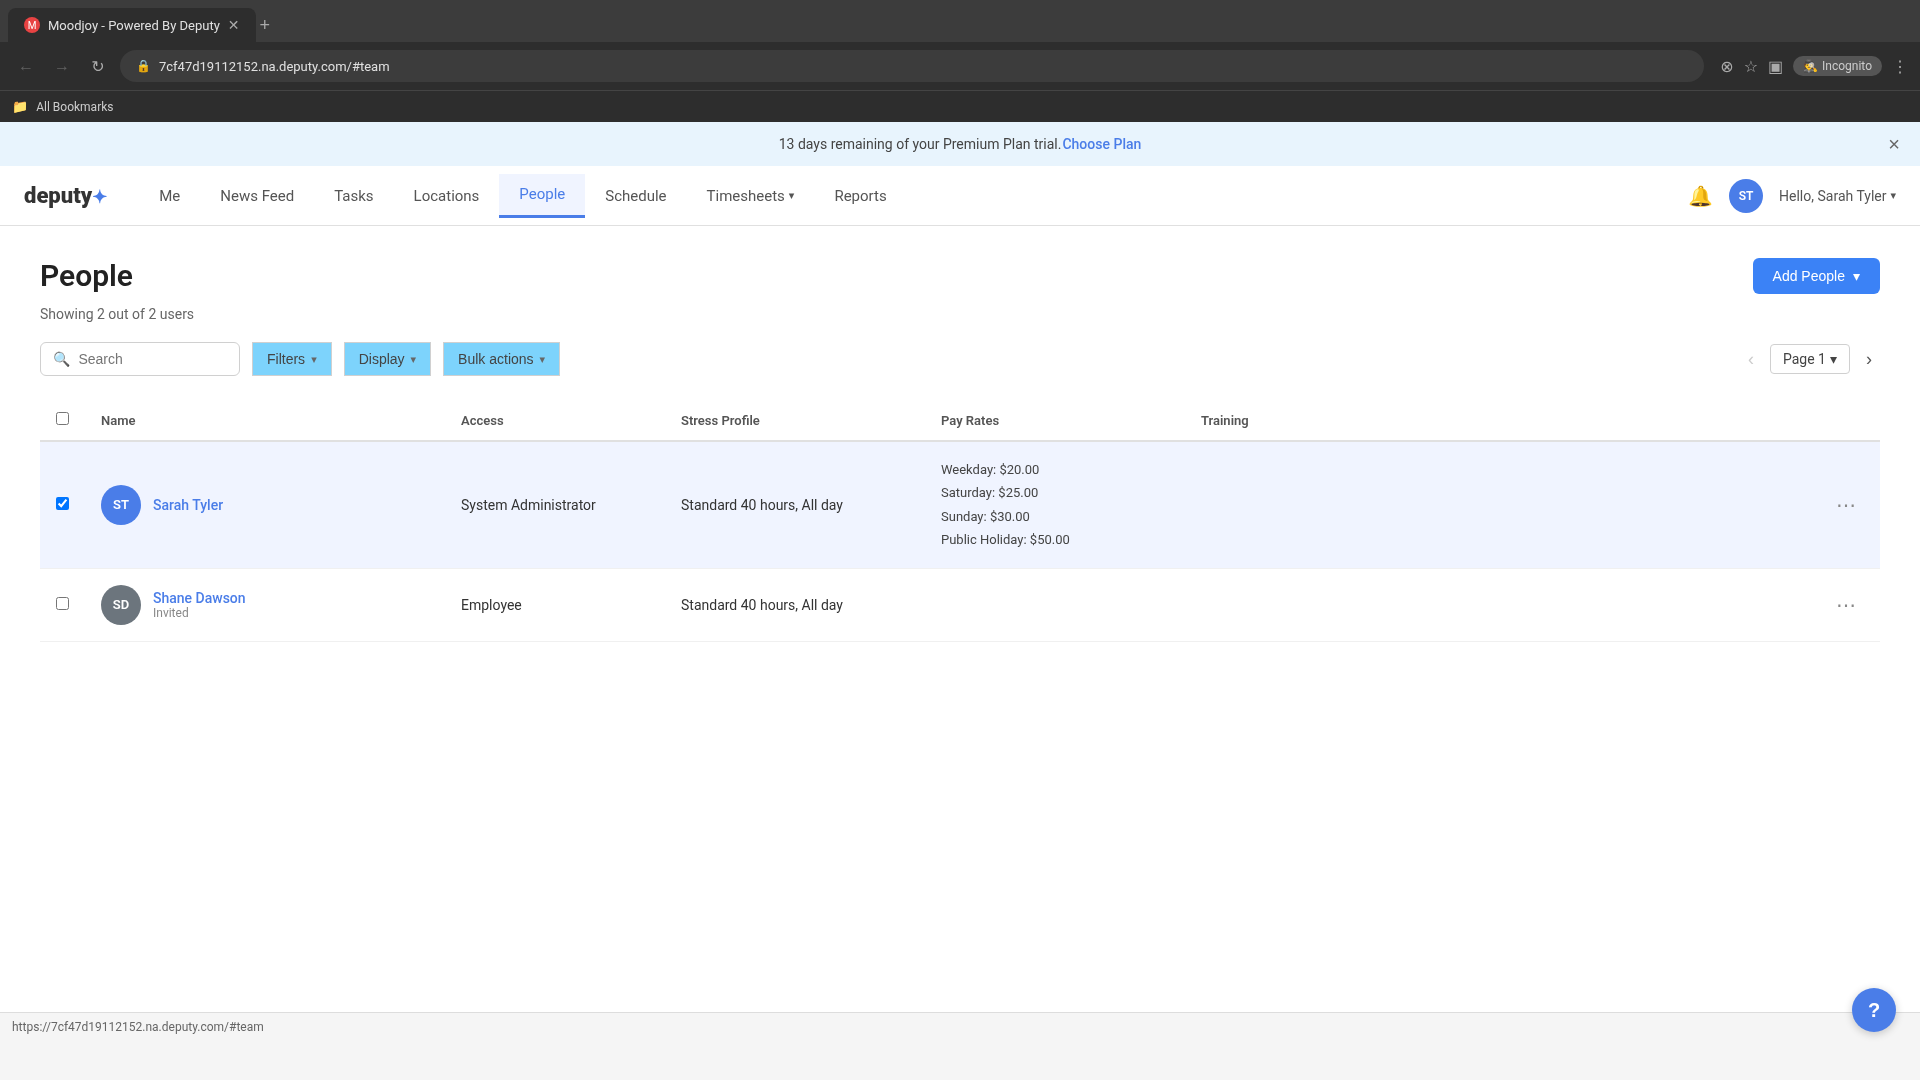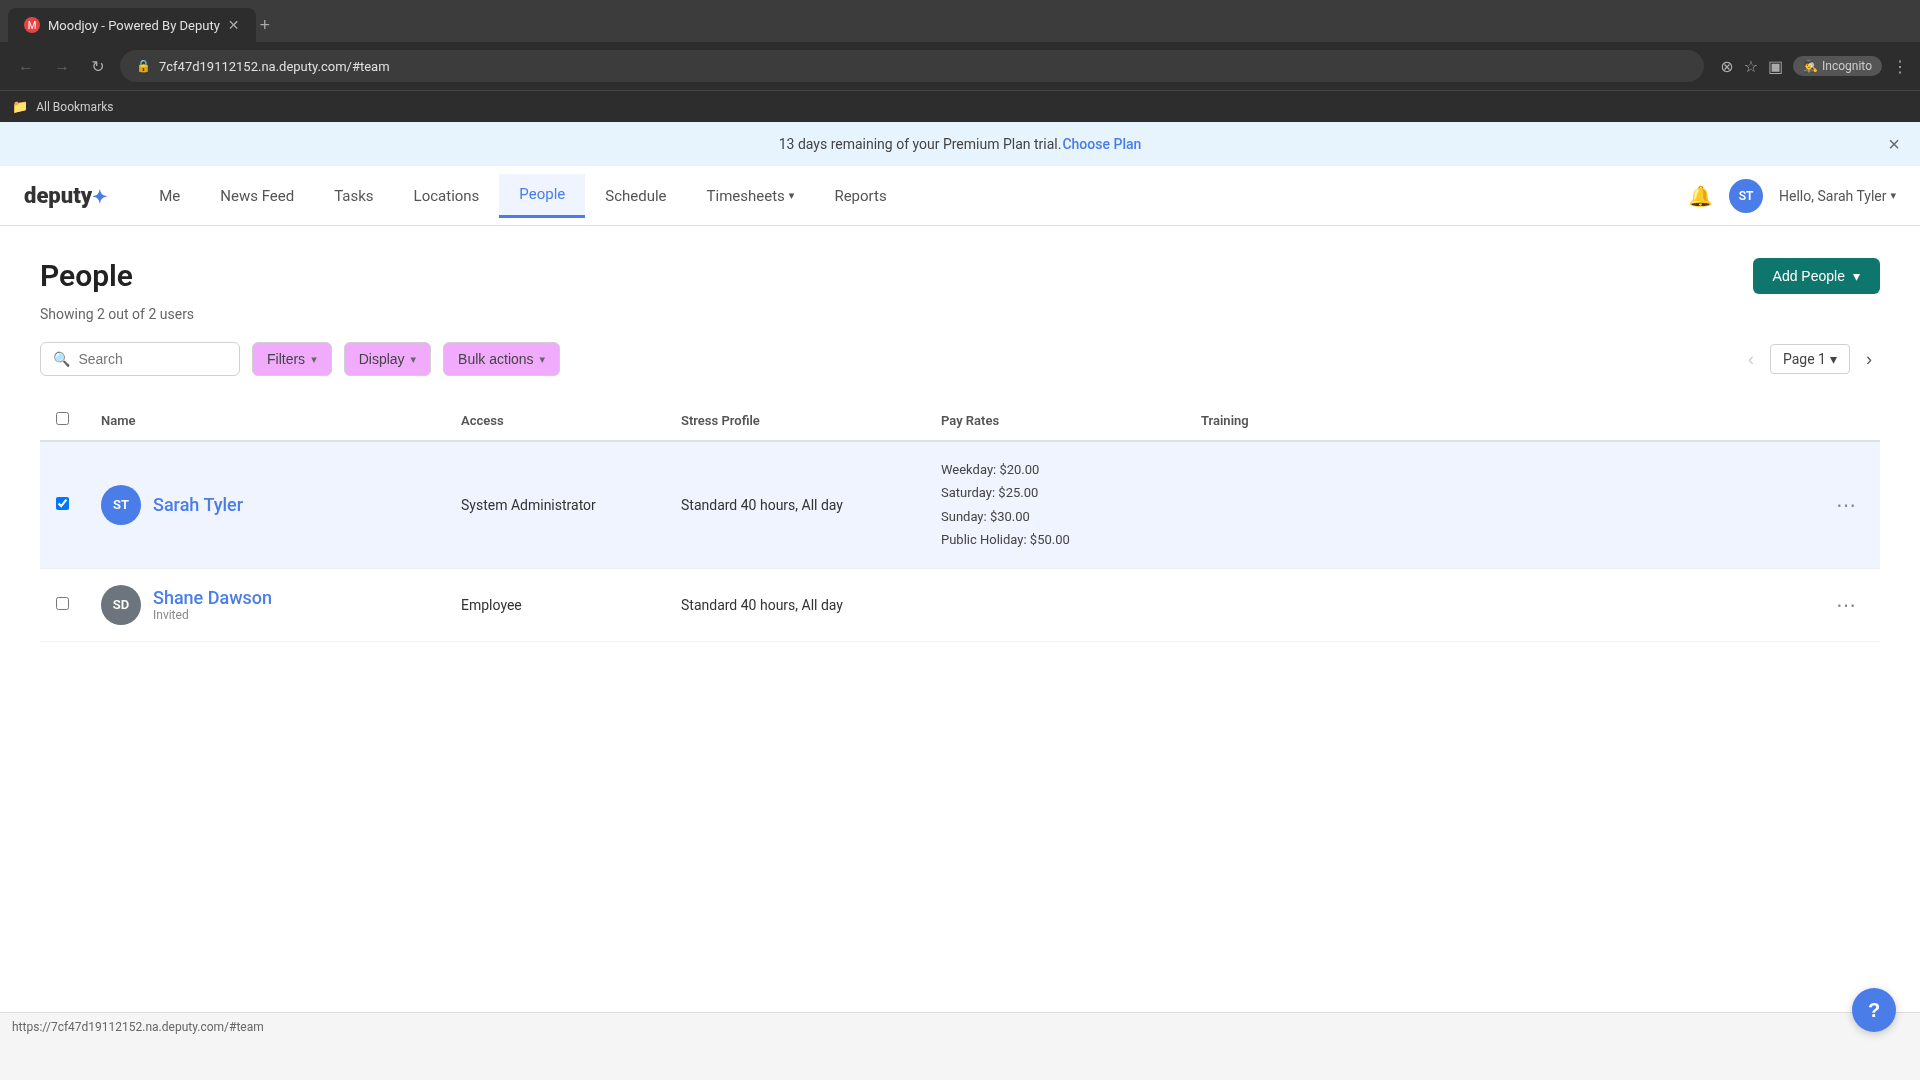--- a/index.html
+++ b/index.html
@@ -45,29 +45,29 @@
     .nav-right { display: flex; align-items: center; gap: 16px; margin-left: auto; }
     .bell-btn { background: none; border: none; font-size: 20px; color: #555; cursor: pointer; }
     .avatar-badge { width: 34px; height: 34px; border-radius: 50%; background: #4a7de8; color: white; font-size: 12px; font-weight: 600; display: flex; align-items: center; justify-content: center; }
     .hello-user { font-size: 14px; color: #555; cursor: pointer; display: flex; align-items: center; gap: 4px; }
     .hello-user .arrow { font-size: 11px; }
 
     
     .page-content { padding: 32px 40px; background: #fff; min-height: 760px; }
     .page-header { display: flex; align-items: flex-start; justify-content: space-between; margin-bottom: 12px; }
     .page-title { font-size: 30px; font-weight: 600; color: #222; }
-    .add-people-btn { background: #0f766e; color: white; border: none; border-radius: 6px; padding: 10px 20px; font-size: 14px; font-weight: 500; cursor: pointer; display: flex; align-items: flex-start; gap: 8px; }
+    .add-people-btn { background: #3b82f6; color: white; border: none; border-radius: 6px; padding: 10px 20px; font-size: 14px; font-weight: 500; cursor: pointer; display: flex; align-items: flex-start; gap: 8px; }
     .showing-text { font-size: 14px; color: #666; margin-bottom: 20px; }
 
     
     .toolbar { display: flex; align-items: center; gap: 12px; margin-bottom: 24px; }
     .search-box { display: flex; align-items: center; background: #fff; border: 1px solid #d0d0d0; border-radius: 6px; padding: 8px 12px; gap: 8px; min-width: 200px; }
     .search-box input { border: none; outline: none; font-size: 14px; color: #555; background: transparent; width: 140px; }
     .search-icon { color: #888; font-size: 14px; }
-    .filter-btn, .display-btn, .bulk-btn { background: #f0abfc; border: 1px solid #d0d0d0; border-radius: 6px; padding: 8px 14px; font-size: 14px; color: #444; cursor: pointer; display: flex; align-items: center; gap: 6px; }
+    .filter-btn, .display-btn, .bulk-btn { background: #7dd3fc; border: 1px solid #d0d0d0; border-radius: 0; padding: 8px 14px; font-size: 14px; color: #444; cursor: pointer; display: flex; align-items: center; gap: 6px; }
     .dropdown-arrow-btn { font-size: 11px; color: #666; }
     .pagination { margin-left: auto; display: flex; align-items: center; gap: 8px; }
     .page-nav-btn { background: none; border: none; font-size: 18px; color: #555; cursor: pointer; padding: 4px 8px; }
     .page-nav-btn.disabled { color: #ccc; }
     .page-indicator { display: flex; align-items: center; gap: 4px; font-size: 14px; color: #444; background: #fff; border: 1px solid #d0d0d0; border-radius: 4px; padding: 6px 12px; cursor: pointer; }
 
     
     .table { width: 100%; border-collapse: collapse; }
     .table th { text-align: left; padding: 12px 16px; font-size: 13px; font-weight: 600; color: #555; border-bottom: 2px solid #e0e0e0; }
     .table td { padding: 16px; border-bottom: 1px solid #f0f0f0; vertical-align: middle; }
@@ -76,21 +76,21 @@
     .table .access-col { width: 220px; }
     .table .stress-col { width: 260px; }
     .table .pay-col { width: 260px; }
     .table .training-col { }
     .row-selected td { background: #f0f4ff; margin-top: 28px; }
 
     .person-cell { display: flex; align-items: center; gap: 12px; }
     .avatar { width: 40px; height: 40px; border-radius: 50%; display: flex; align-items: center; justify-content: center; font-size: 13px; font-weight: 600; color: white; flex-shrink: 0; }
     .avatar.st { background: #4a7de8; }
     .avatar.sd { background: #6c757d; }
-    .person-name { color: #4a7de8; font-size: 18px; font-weight: 500; text-decoration: none; cursor: pointer; }
+    .person-name { color: #4a7de8; font-size: 14px; font-weight: 500; text-decoration: none; cursor: pointer; }
     .person-status { font-size: 12px; color: #888; }
 
     .pay-rates { font-size: 13px; color: #444; line-height: 1.8; }
     .more-btn { background: none; border: none; font-size: 20px; color: #888; cursor: pointer; padding: 4px 8px; border-radius: 4px; }
 
     .actions-col { width: 50px; text-align: right; }
 
     
     .status-bar { background: #f5f5f5; border-top: 1px solid #ddd; padding: 4px 12px; font-size: 12px; color: #666; height: 28px; display: flex; align-items: center; }
 

